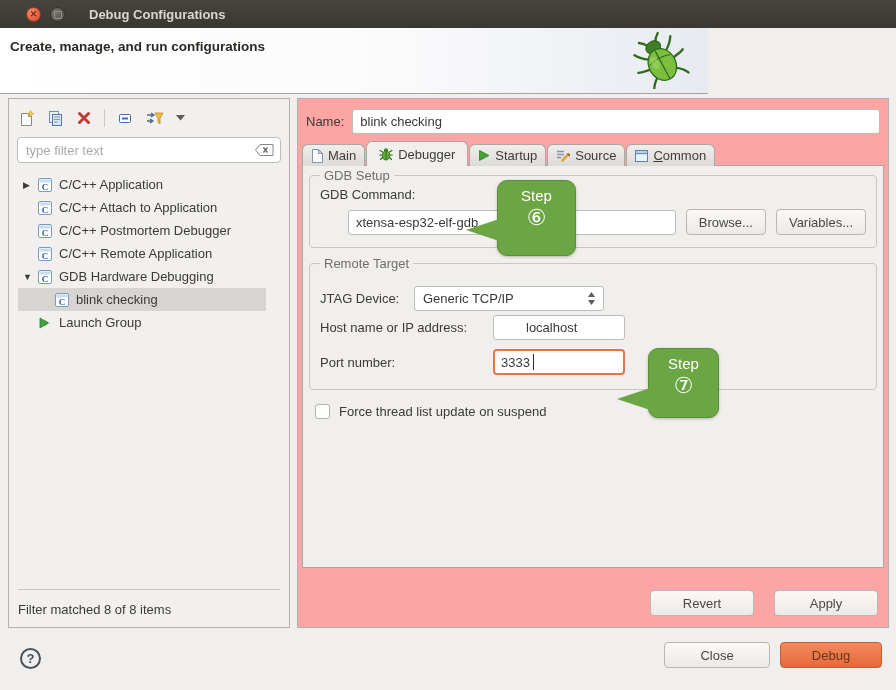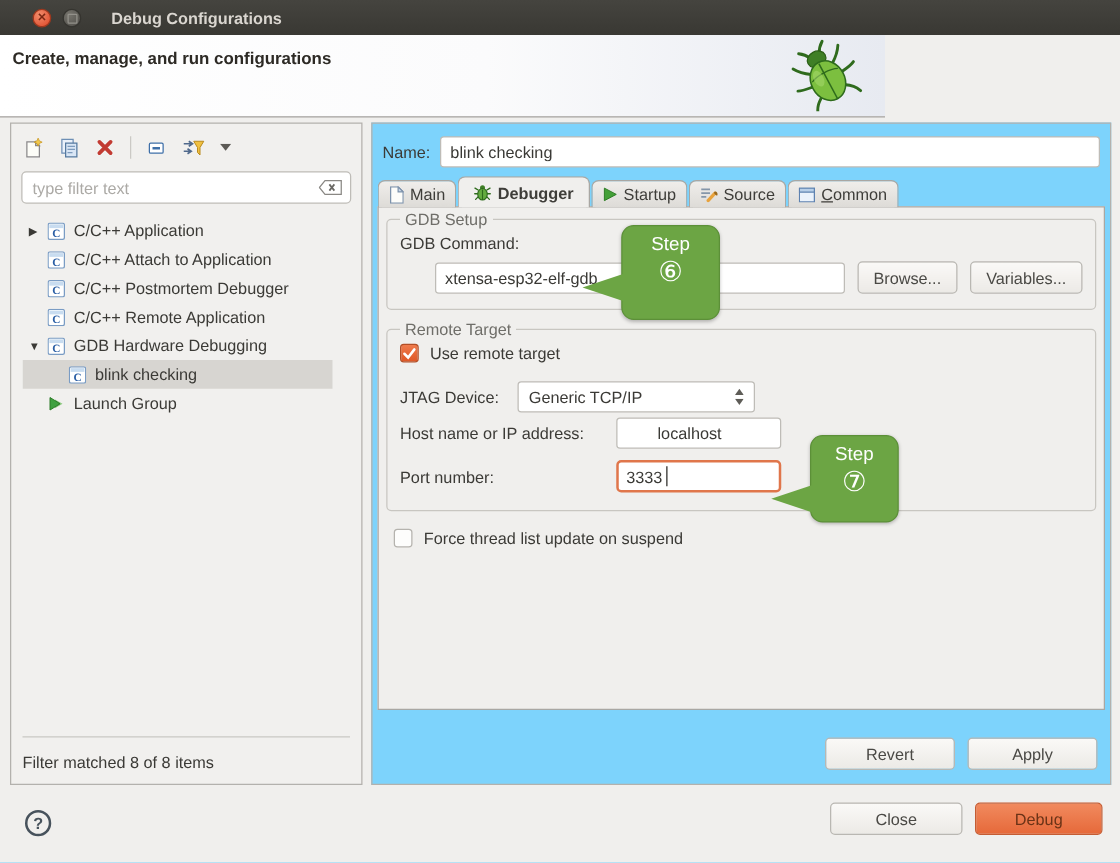--- a/index.html
+++ b/index.html
@@ -24,21 +24,21 @@
   
   .header { position:absolute; left:0; top:28px; width:708px; height:66px;
     background:linear-gradient(90deg,#FFFFFF 0%,#FBFBFC 55%,#E7EAF1 100%);
     border-bottom:1px solid #A5A3A0; }
   .header-title { position:absolute; left:10px; top:11px; font-weight:bold; font-size:13.5px; color:#2D2A25; }
   .header-bug { position:absolute; right:18px; top:3px; }
 
   
   .panel { position:absolute; top:98px; height:530px; border:1px solid #B3B1AD; }
   .left-panel { left:8px; width:282px; background:#F1F0EE; display:flex; flex-direction:column; }
-  .right-panel { left:297px; width:592px; background:#7dd3fc; }
+  .right-panel { left:297px; width:592px; background:#fca5a5; }
 
   
   .toolbar { height:38px; display:flex; align-items:center; gap:12px; padding-left:9px; }
   .tool-btn { display:flex; align-items:center; justify-content:center; cursor:default; }
   .tool-sep { width:1px; height:18px; background:#CBC9C5; }
 
   
   .filter-wrap { margin:0 8px 6px; position:relative; }
   .filter-input { width:100%; height:26px; border:1px solid #BEBCB7; border-radius:4px;
     background:#FFFFFF; padding:0 30px 0 8px; font:13px "Liberation Sans",sans-serif; color:#3B3A36; }
@@ -60,21 +60,21 @@
   .name-row { display:flex; align-items:center; margin:10px 8px 0 8px; gap:8px; }
   .text-input { height:25px; border:1px solid #BEBCB7; border-radius:3px; background:#FFFFFF;
     padding:0 7px; font:13px "Liberation Sans",sans-serif; color:#3A3935; }
   .name-input { flex:1; }
 
   
   .tabs { display:flex; align-items:flex-end; margin:7px 4px -1px 4px; position:relative; z-index:2; }
   .tab { height:22px; display:flex; align-items:center; gap:5px; padding:0 8px;
     background:linear-gradient(#F0EEEB,#DDDBD7); border:1px solid #A9A7A3; border-bottom:none;
     border-radius:6px 6px 0 0; margin-right:1px; color:#3E3D39; cursor:default; white-space:nowrap; }
-  .tab.active { background:#F0EFED; height:25px; font-weight:bold; padding:4px 12px; }
+  .tab.active { background:#F0EFED; height:25px; font-weight:normal; padding:4px 12px; }
   .tab u { text-decoration:underline; }
 
   .tab-content { position:relative; margin:0 4px; border:1px solid #A9A7A3; height:403px;
     background:#F0EFED; z-index:1; }
 
   fieldset.group { border:1px solid #C8C6C1; border-radius:4px; margin:2px 6px 0 6px; padding:0 10px 12px 10px; }
   fieldset.group legend { color:#6F6E69; padding:0 4px; }
   #remote-group { margin-top:8px; padding-bottom:14px; }
 
   .gdb-cmd-label { margin:4px 0 7px 0; }
@@ -103,21 +103,21 @@
   .host-lbl { width:173px; }
   .small-field { width:132px;padding-left:32px; }
   .port-row { display:flex; align-items:center; margin-top:9px; }
   .port-wrap { position:relative; }
   .port-input { width:132px; height:26px; border:2px solid #E0764B; border-radius:4px; background:#FFFFFF;
     padding:0 6px; font:13px "Liberation Sans",sans-serif; color:#3A3935; }
   .caret-bar { position:absolute; left:40px; top:5px; width:1px; height:16px; background:#2B2A27; }
 
   .force-row { display:flex; align-items:center; gap:9px; margin:14px 0 0 12px; }
 
-  .bottom-btns { position:absolute; right:10px; bottom:11px; display:flex; gap:10px; }
+  .bottom-btns { position:absolute; right:10px; bottom:11px; display:flex; gap:20px; }
 
   
   .callout { position:absolute; background:#6CA544; border:1px solid #5C9038; border-radius:10px;
     color:#FFFFFF; text-align:center; box-shadow:0 1px 3px rgba(0,0,0,.25); z-index:5; }
   .callout .arr { position:absolute; width:0; height:0;
     border-top:11px solid transparent; border-bottom:11px solid transparent; border-right:33px solid #6CA544; }
   .callout .step-word { font-size:15px; margin-top:6px; }
   .callout .step-num { font-size:22px; margin-top:1px; }
   #step6 { left:497px; top:180px; width:79px; height:76px; }
   #step6 .arr { left:-32px; top:38px; }
@@ -353,28 +353,20 @@
       <div class="cmd-row">
         <input class="text-input cmd-input" value="xtensa-esp32-elf-gdb" style="">
         <button class="btn">Browse...</button>
         <button class="btn">Variables...</button>
       </div>
     </fieldset>
 
     <fieldset class="group" id="remote-group">
       <legend>Remote Target</legend>
 
-      <div class="chk-row">
-        <span class="checkbox checked">
-          <svg width="11" height="10" viewBox="0 0 11 10">
-              <path d="M1.5 5 l3 3 l5 -6.5" stroke="#FFFFFF" stroke-width="2" fill="none" stroke-linecap="round"></path>
-            </svg>
-        </span>
-        <span class="lbl">Use remote target</span>
-      </div>
 
       <div class="jtag-row">
         <span class="lbl jtag-lbl">JTAG Device:</span>
         <div class="combo">
           <span>Generic TCP/IP</span>
           <span class="combo-spin">
             <svg width="7" height="5" viewBox="0 0 7 5">
                 <polygon points="3.5,0 7,5 0,5" fill="#5E5C57"></polygon>
               </svg>
             <svg width="7" height="5" viewBox="0 0 7 5">

